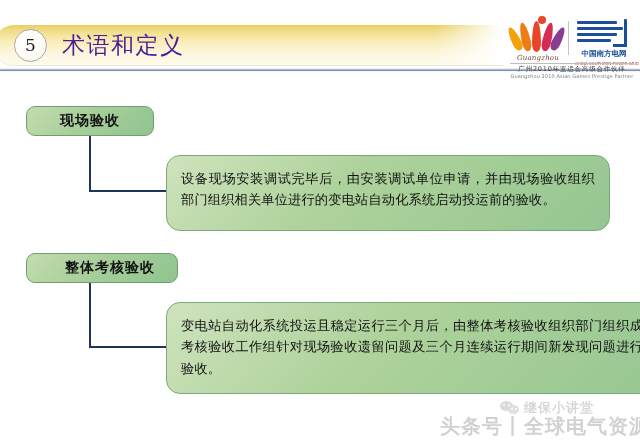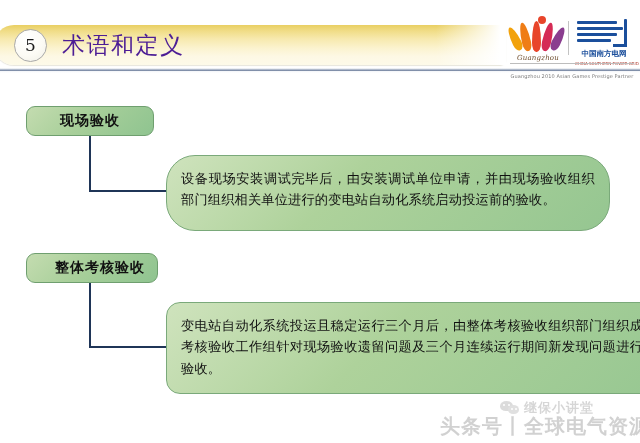--- a/index.html
+++ b/index.html
@@ -361,38 +361,39 @@
           <span class="bar b4"></span>
           <span class="hook"></span>
           <span class="hook2"></span>
         </div>
         <span class="csg-text">中国南方电网</span>
         <span class="csg-text-en">CHINA SOUTHERN POWER GRID</span>
       </div>
     </div>
 
     <div id="logo-rule"></div>
+    <div id="logo-tag-cn">广州2010年亚运会高级合作伙伴</div>
     <div id="logo-tag-en">Guangzhou 2010 Asian Games Prestige Partner</div>
   </div>
 
   <div class="connector" style="left:89px; top:135px; width:80px; height:57px;">
     <span class="v" style="left:0; top:0; height:57px;"></span>
     <span class="h" style="left:0; top:55px; width:80px;"></span>
   </div>
 
   <div class="label-box" style="left:26px; top:106px; width:128px; height:30px;">现场验收</div>
 
-  <div class="desc-box" style="left:166px; top:155px; width:444px; height:76px;border-radius:29px;">设备现场安装调试完毕后，由安装调试单位申请，并由现场验收组织部门组织相关单位进行的变电站自动化系统启动投运前的验收。</div>
+  <div class="desc-box" style="left:166px; top:155px; width:444px; height:76px;">设备现场安装调试完毕后，由安装调试单位申请，并由现场验收组织部门组织相关单位进行的变电站自动化系统启动投运前的验收。</div>
 
   <div class="connector" style="left:89px; top:282px; width:80px; height:66px;">
     <span class="v" style="left:0; top:0; height:66px;"></span>
     <span class="h" style="left:0; top:64px; width:80px;"></span>
   </div>
 
-  <div class="label-box" style="left:26px; top:253px; width:132px; height:30px;padding-left:16px;">整体考核验收</div>
+  <div class="label-box" style="left:26px; top:253px; width:152px; height:30px;padding-left:16px;">整体考核验收</div>
 
   <div class="desc-box" style="left:166px; top:302px; width:533px; height:92px;">变电站自动化系统投运且稳定运行三个月后，由整体考核验收组织部门组织成立整体考核验收工作组针对现场验收遗留问题及三个月连续运行期间新发现问题进行的考核验收。</div>
 
   <div id="wm-wechat">
     <span class="bubble b-main"></span>
     <span class="bubble b-sec"></span>
     <span class="eye e1"></span>
     <span class="eye e2"></span>
     <span class="eye e3"></span>
     <span class="eye e4"></span>

